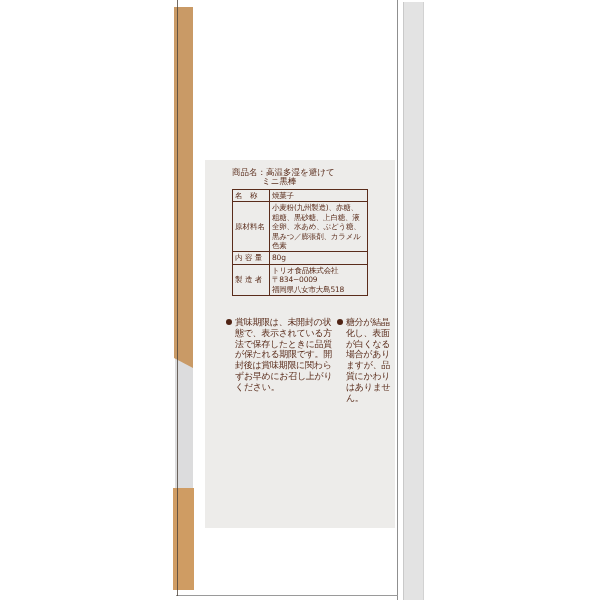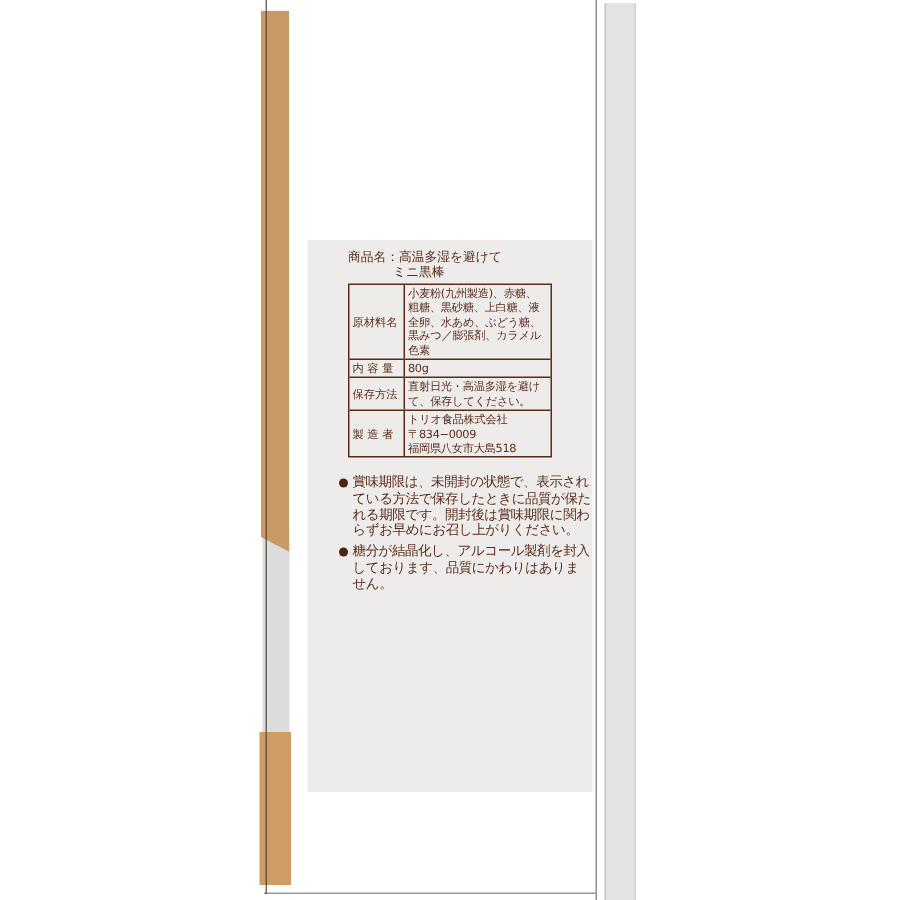--- a/index.html
+++ b/index.html
@@ -29,21 +29,21 @@
 
   .spec-table{position:absolute;left:27px;top:29px;width:136px;box-sizing:border-box;
               border:1px solid #5a2c1b;color:#5a2c1b;font-size:7.5px;line-height:9.4px;}
   .spec-row{display:grid;grid-template-columns:37px 1fr;}
   .spec-row + .spec-row{border-top:1px solid #5a2c1b;}
   .cell-l{border-right:1px solid #5a2c1b;display:flex;align-items:center;
           padding:1px 1px 1px 2px;white-space:nowrap;}
   .cell-v{padding:1px 2px;white-space:pre-line;letter-spacing:-0.2px;}
 
   .notes{position:absolute;left:21px;top:157px;width:168px;color:#5a2c1b;
-         font-size:9px;line-height:10.8px;display:flex;flex-direction:column;gap:3px;}
+         font-size:9px;line-height:10.8px;display:flex;gap:3px;}
   .note{display:flex;gap:3px;}
   .note .dot{flex:none;width:6px;height:6px;border-radius:50%;background:#4f2314;margin-top:2px;}
   .note .txt{letter-spacing:-0.3px;}
 </style>
 </head>
 <body>
 
 <div class="stage">
 
   <div class="abs tan-top"></div>
@@ -59,45 +59,45 @@
     <div class="product-header">
       <div class="ph-line1">
         <span>商品名：</span>
           <span>高温多湿を避けて</span>
       </div>
       <div class="ph-line2">ミニ黒棒</div>
     </div>
 
     <div class="spec-table">
       <div class="spec-row">
+        <div class="cell-l">名　称</div>
+        <div class="cell-v">焼菓子</div>
+      </div>
+      <div class="spec-row">
         <div class="cell-l">原材料名</div>
         <div class="cell-v">小麦粉(九州製造)、赤糖、粗糖、黒砂糖、上白糖、液全卵、水あめ、ぶどう糖、黒みつ／膨張剤、カラメル色素</div>
       </div>
       <div class="spec-row">
         <div class="cell-l">内 容 量</div>
         <div class="cell-v">80g</div>
-      </div>
-      <div class="spec-row">
-        <div class="cell-l">保存方法</div>
-        <div class="cell-v">直射日光・高温多湿を避けて、保存してください。</div>
       </div>
       <div class="spec-row">
         <div class="cell-l">製 造 者</div>
         <div class="cell-v">トリオ食品株式会社
 〒834−0009
 福岡県八女市大島518</div>
       </div>
     </div>
 
     <div class="notes">
       <div class="note">
         <span class="dot"></span>
         <span class="txt">賞味期限は、未開封の状態で、表示されている方法で保存したときに品質が保たれる期限です。開封後は賞味期限に関わらずお早めにお召し上がりください。</span>
       </div>
       <div class="note">
         <span class="dot"></span>
-        <span class="txt">糖分が結晶化し、アルコール製剤を封入しております、品質にかわりはありません。</span>
+        <span class="txt">糖分が結晶化し、表面が白くなる場合がありますが、品質にかわりはありません。</span>
       </div>
     </div>
 
   </div>
 
 </div>
 
 </body></html>

